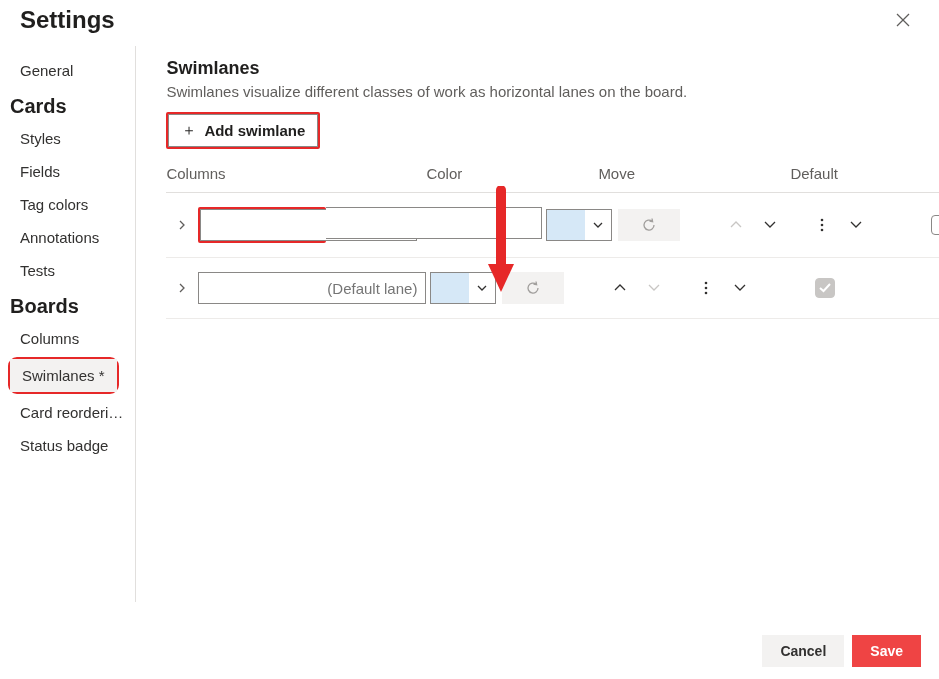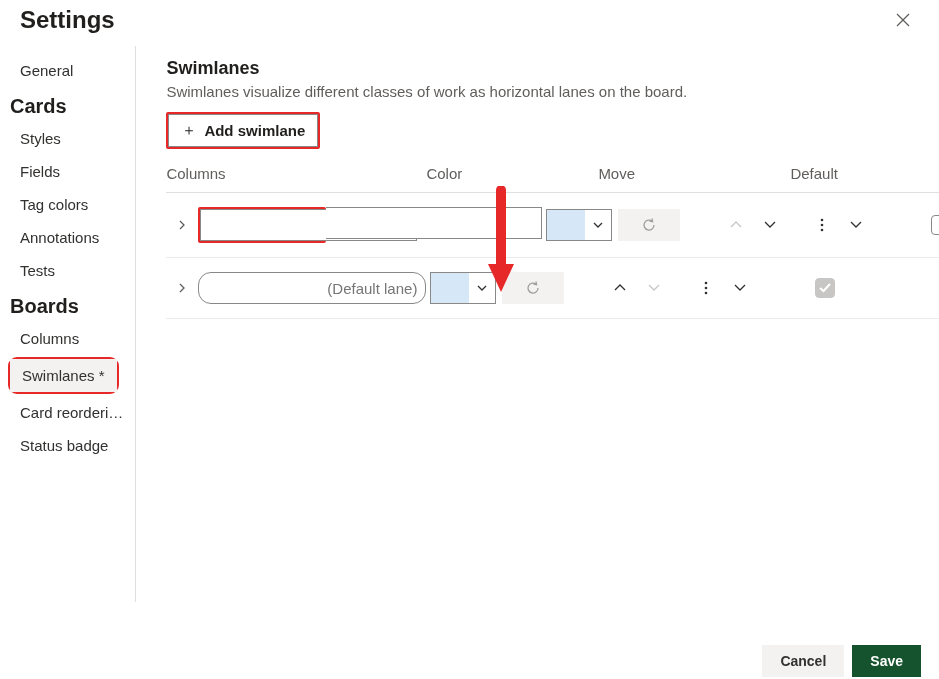--- a/index.html
+++ b/index.html
@@ -235,34 +235,34 @@
     padding-right: 4px;
   }
   .arrow-annotation {
     position: absolute;
     left: 350px;
     top: 140px;
     pointer-events: none;
   }
   .footer {
     position: absolute;
-    bottom: 2px;
+    bottom: 12px;
     right: 18px;
     display: flex;
     gap: 8px;
   }
   .btn {
     padding: 8px 18px;
     font-size: 14px;
     font-weight: 600;
     border: none;
     cursor: pointer;
   }
   .btn-default { background: #f3f2f1; color: #323130; }
-  .btn-primary { background: #14532d; color: #fff; }
+  .btn-primary { background: #ef4444; color: #fff; }
   svg { display: block; }
 </style>
 </head>
 <body>
 
 <div class="dialog">
   <div class="header">
     <h1>Settings</h1>
     <div class="close-btn">
       <svg width="14" height="14" viewBox="0 0 14 14">
@@ -373,21 +373,21 @@
       </div>
 
       
       <div class="row">
         <div class="expand">
           <svg width="10" height="10" viewBox="0 0 10 10">
               <polyline points="3,1 7,5 3,9" fill="none" stroke="#605e5c" stroke-width="1.3"></polyline>
             </svg>
         </div>
         <div class="name-cell">
-          <input class="name-input" style="width: 100%; border-radius: 13px;" placeholder="(Default lane)">
+          <input class="name-input" style="width: 100%;" placeholder="(Default lane)">
         </div>
         <div class="color-cell">
           <div class="color-picker">
             <div class="swatch"></div>
             <div class="chev">
               <svg width="10" height="7" viewBox="0 0 10 7">
                   <polyline points="1,1 5,5 9,1" fill="none" stroke="#323130" stroke-width="1.3"></polyline>
                 </svg>
             </div>
           </div>

